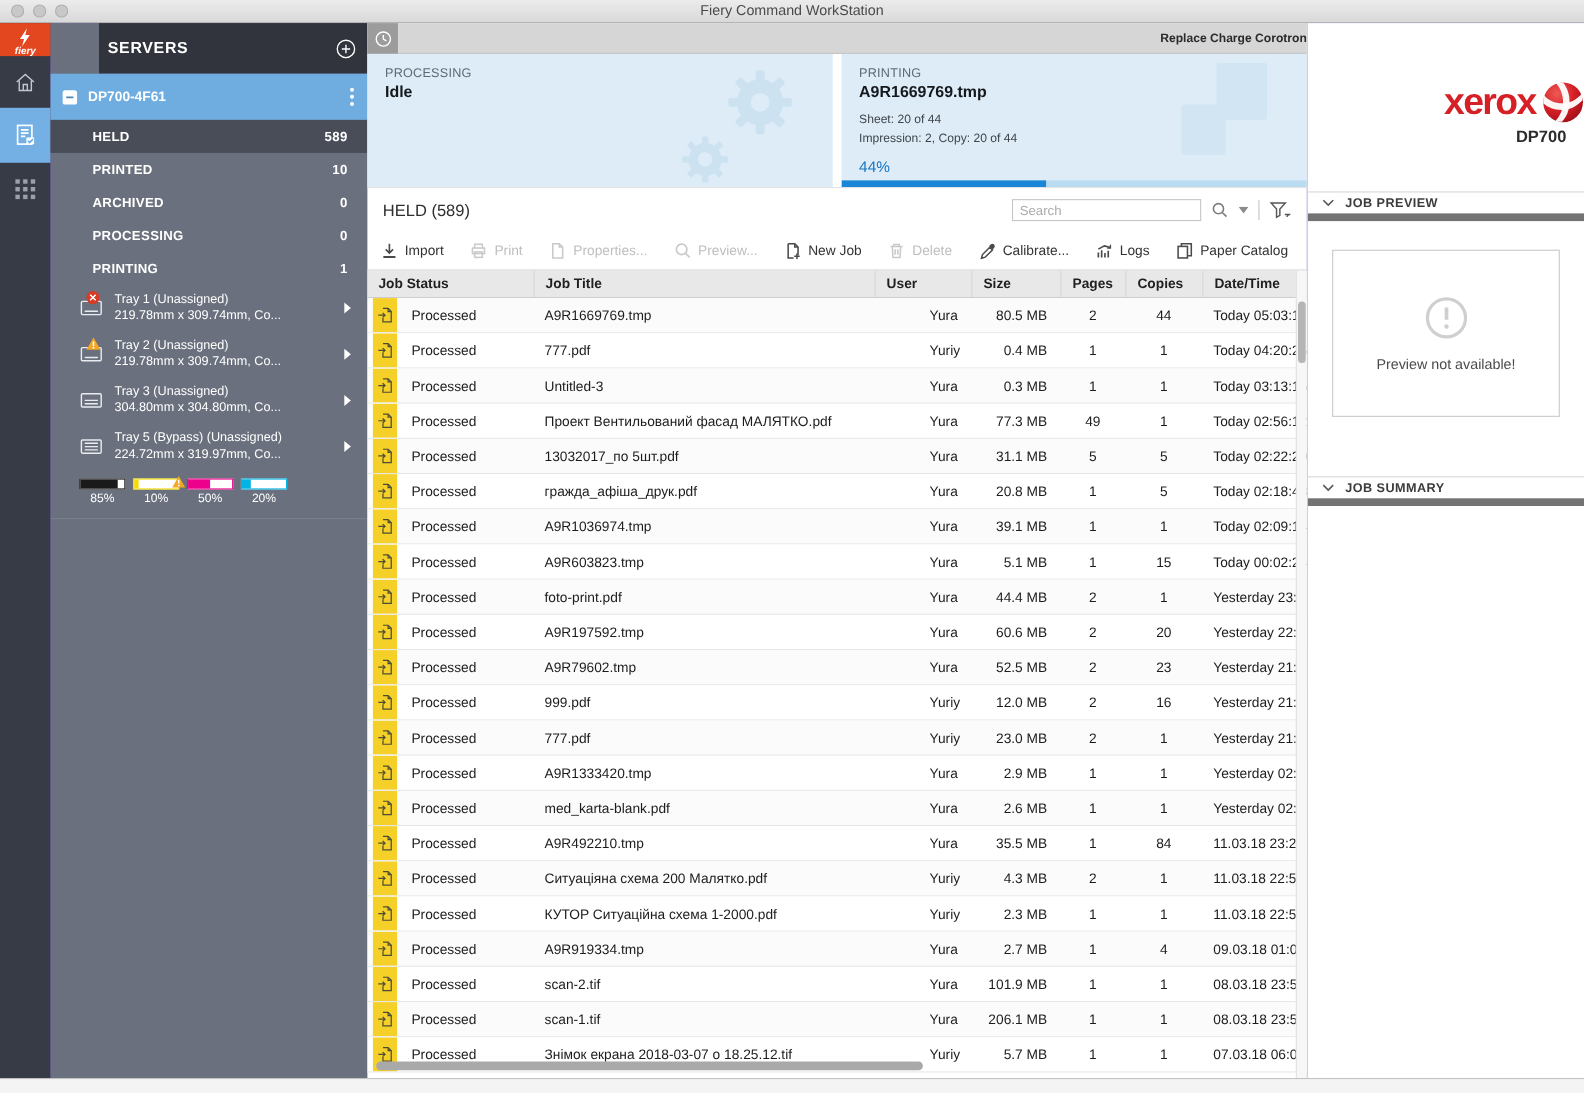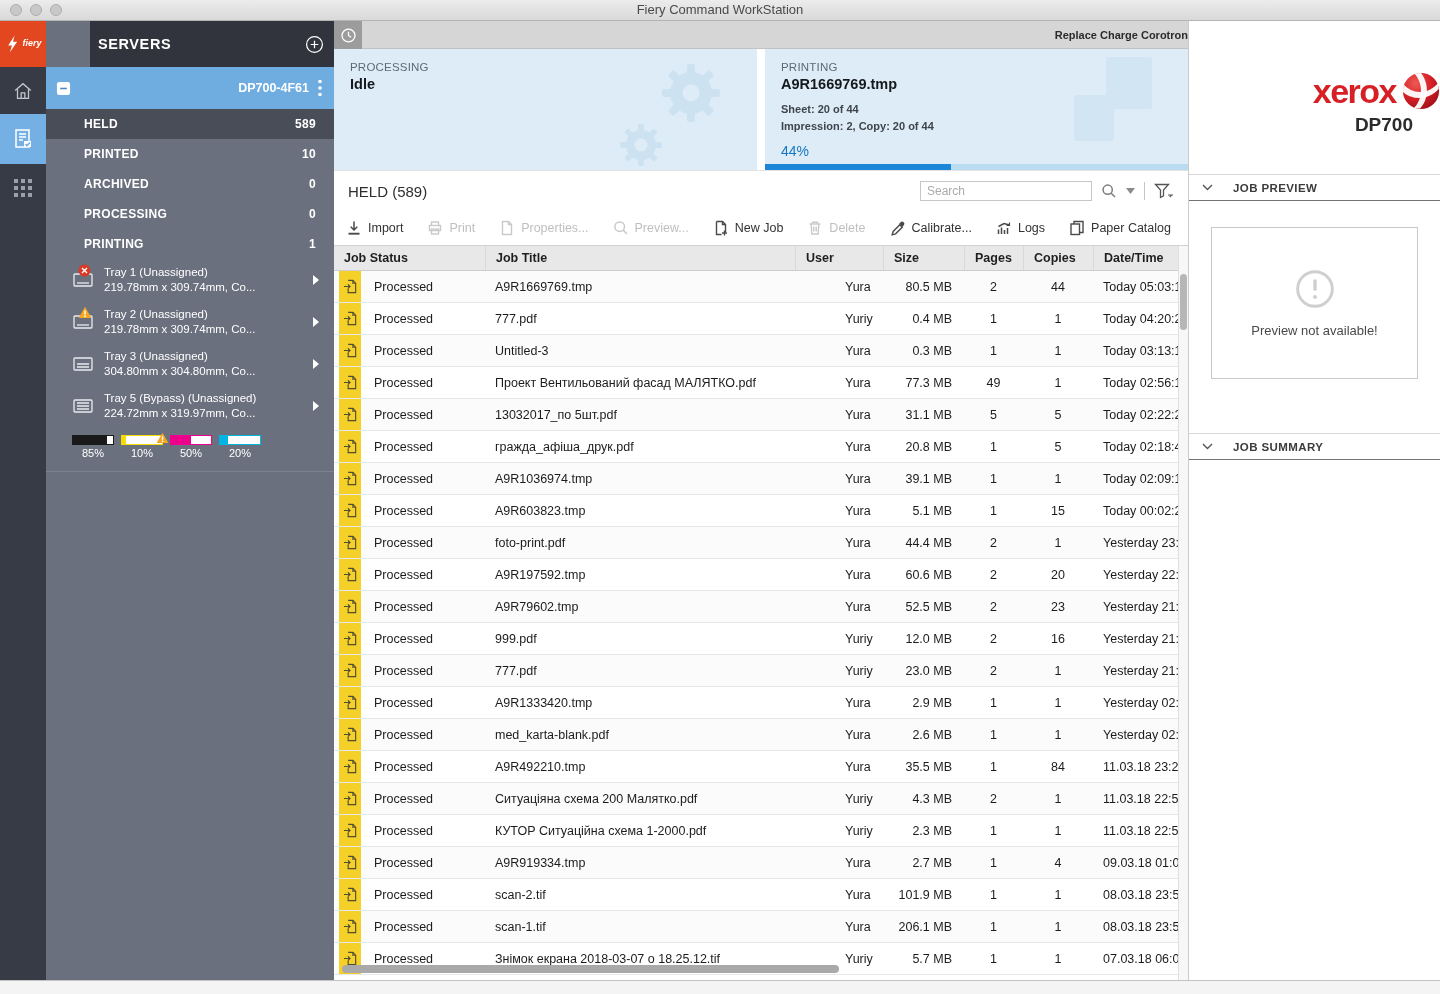--- a/index.html
+++ b/index.html
@@ -12,32 +12,32 @@
   .lights { position:absolute; left:10px; top:4px; display:flex; gap:8px; }
   .light { width:12px; height:12px; border-radius:50%; background:#c8c8c8; border:1px solid #aeaeae; }
   .win-title { text-align:center; line-height:20px; font-size:13px; color:#4a4a4a; }
 
   
   .app { position:absolute; top:21px; left:0; right:0; bottom:14px; display:flex; }
   .bottom-strip { position:absolute; left:0; right:0; bottom:0; height:14px; background:#f4f4f4; border-top:1px solid #c3c3c3; }
 
   
   .rail { width:46px; background:#373b45; display:flex; flex-direction:column; flex:none; }
-  .rail-logo { height:46px; background:#e2471f; display:flex; flex-direction:row; align-items:center; justify-content:center; color:#fff; }
+  .rail-logo { height:30px; background:#e2471f; display:flex; flex-direction:column; align-items:center; justify-content:flex-end; color:#fff; }
   .rail-logo .brandword { font-size:9px; font-weight:bold; font-style:italic; margin-top:-2px; }
   .rail-btn { height:47px; display:flex; align-items:center; justify-content:center; }
   .rail-btn.selected { background:#74b0e3; height:50px; }
 
   
   .sidebar { width:288px; background:#6a707d; flex:none; display:flex; flex-direction:column; color:#fff; }
   .servers-header { height:46px; background:#31343d; display:flex; align-items:center; padding:0 10px 0 8px; flex:none;margin-left:44px; }
   .servers-header .hd { font-size:14.5px; font-weight:bold; letter-spacing:.6px; }
   .servers-header .spacer { flex:1; }
   .server-row { height:42px; background:#6fade1; display:flex; align-items:center; gap:9px; padding:0 12px 0 10px; flex:none; }
-  .server-name { font-size:12.5px; font-weight:bold; flex:1;text-align:right; }
+  .server-name { font-size:12.5px; font-weight:bold; flex:1; }
   .queue { height:30px; display:flex; align-items:center; padding:0 18px 0 38px; font-size:12px; font-weight:bold; letter-spacing:.3px; flex:none; }
   .queue.selected { background:#484d58; }
   .q-count { margin-left:auto; }
   .tray { min-height:42px; display:flex; align-items:center; gap:8px; padding:2px 10px 2px 26px; flex:none; }
   .tray-icon-wrap { position:relative; width:24px; height:20px; flex:none; }
   .tray-badge { position:absolute; top:-6px; left:6px; }
   .tray-text { flex:1; font-size:11.5px; line-height:1.3; }
   .tray-chevron { flex:none; margin-right:4px; }
   .toners { display:flex; gap:7px; padding:8px 10px 10px 26px; flex:none; }
   .toner { width:42px; }
@@ -50,21 +50,21 @@
   
   .main { flex:1; display:flex; flex-direction:column; background:#fff; min-width:0; }
   .notif { height:28px; display:flex; flex:none; }
   .notif-icon { width:28px; background:#9c9c9c; display:flex; align-items:center; justify-content:center; flex:none; }
   .notif-bar { flex:1; background:#d6d6d6; border-bottom:1px solid #c2c2c2; display:flex; align-items:center; padding-left:27px; font-size:11px; font-weight:bold; color:#2b2b2b;justify-content:flex-end; }
 
   .panels { height:122px; display:flex; gap:8px; border-bottom:1px solid #e3e3e3; flex:none; }
   .panel { flex:1; background:#ddecf7; position:relative; padding:12px 16px; overflow:hidden; }
   .p-label { font-size:11.5px; color:#5e6a76; letter-spacing:.2px; }
   .p-value { font-size:14.5px; font-weight:bold; color:#15181c; margin-top:3px; }
-  .p-detail { font-size:11px; color:#3f454b; margin-top:9px; line-height:1.5;font-weight:bold; }
+  .p-detail { font-size:11px; color:#3f454b; margin-top:9px; line-height:1.5; }
   .p-percent { font-size:14px; color:#1777c2; margin-top:9px; }
   .progress { position:absolute; left:0; right:0; bottom:0; height:6px; background:#badcf0; }
   .progress-fill { height:100%; background:#1b86d8; }
   .watermark { position:absolute; right:24px; top:8px; opacity:.85; pointer-events:none; }
 
   .held-header { height:40px; display:flex; align-items:center; padding:0 14px; flex:none; }
   .held-title { font-size:15px; color:#2e2e2e; }
   .search-cluster { margin-left:auto; display:flex; align-items:center; gap:9px; }
   .search-input { width:172px; height:20px; border:1px solid #c6c6c6; font-size:12px; padding:0 6px; color:#333; outline:none; }
   .search-input::placeholder { color:#ababab; }
@@ -94,22 +94,22 @@
   .vscroll { position:absolute; top:0; right:0; bottom:0; width:10px; background:#f7f7f7; border-left:1px solid #e0e0e0; }
   .vthumb { width:7px; height:56px; background:#b6b6b6; border-radius:4px; margin:28px auto 0; }
   .hscroll { position:absolute; left:8px; bottom:6px; height:9px; right:20px; }
   .hthumb { width:497px; height:8px; background:#a9a9a9; border-radius:4px; }
 
   
   .rightpanel { width:252px; flex:none; background:#fff; border-left:1px solid #cbcbcb; display:flex; flex-direction:column; }
   .brand { height:153px; display:flex; flex-direction:column; align-items:flex-end; justify-content:center; padding-top:12px; }
   .xerox-row { display:flex; align-items:center; gap:6px; }
   .xerox-word { font-size:34px; font-weight:bold; color:#d71f26; letter-spacing:-1.5px; line-height:1; }
-  .model { font-size:19px; font-weight:bold; color:#2c2c2c; margin-top:4px; margin-right:27px; }
-  .section-h { height:27px; border-top:1px solid #d8d8d8; border-bottom:1px solid #737373; display:flex; align-items:center; gap:20px; padding:0 13px; font-size:11.5px; font-weight:bold; color:#3c3c3c; letter-spacing:.4px; flex:none; }
+  .model { font-size:15px; font-weight:bold; color:#2c2c2c; margin-top:4px; margin-right:16px; }
+  .section-h { height:27px; border-top:1px solid #d8d8d8; border-bottom:7px solid #737373; display:flex; align-items:center; gap:10px; padding:0 13px; font-size:11.5px; font-weight:bold; color:#3c3c3c; letter-spacing:.4px; flex:none; }
   .section-h.summary { margin-top:54px; }
   .preview-box { margin:26px 22px 0; height:152px; border:1px solid #c9c9c9; display:flex; flex-direction:column; align-items:center; justify-content:center; gap:13px; }
   .preview-msg { font-size:13px; color:#4a4a4a; }
 </style>
 </head>
 <body>
 
 <div class="window">
 
   <div class="titlebar">

